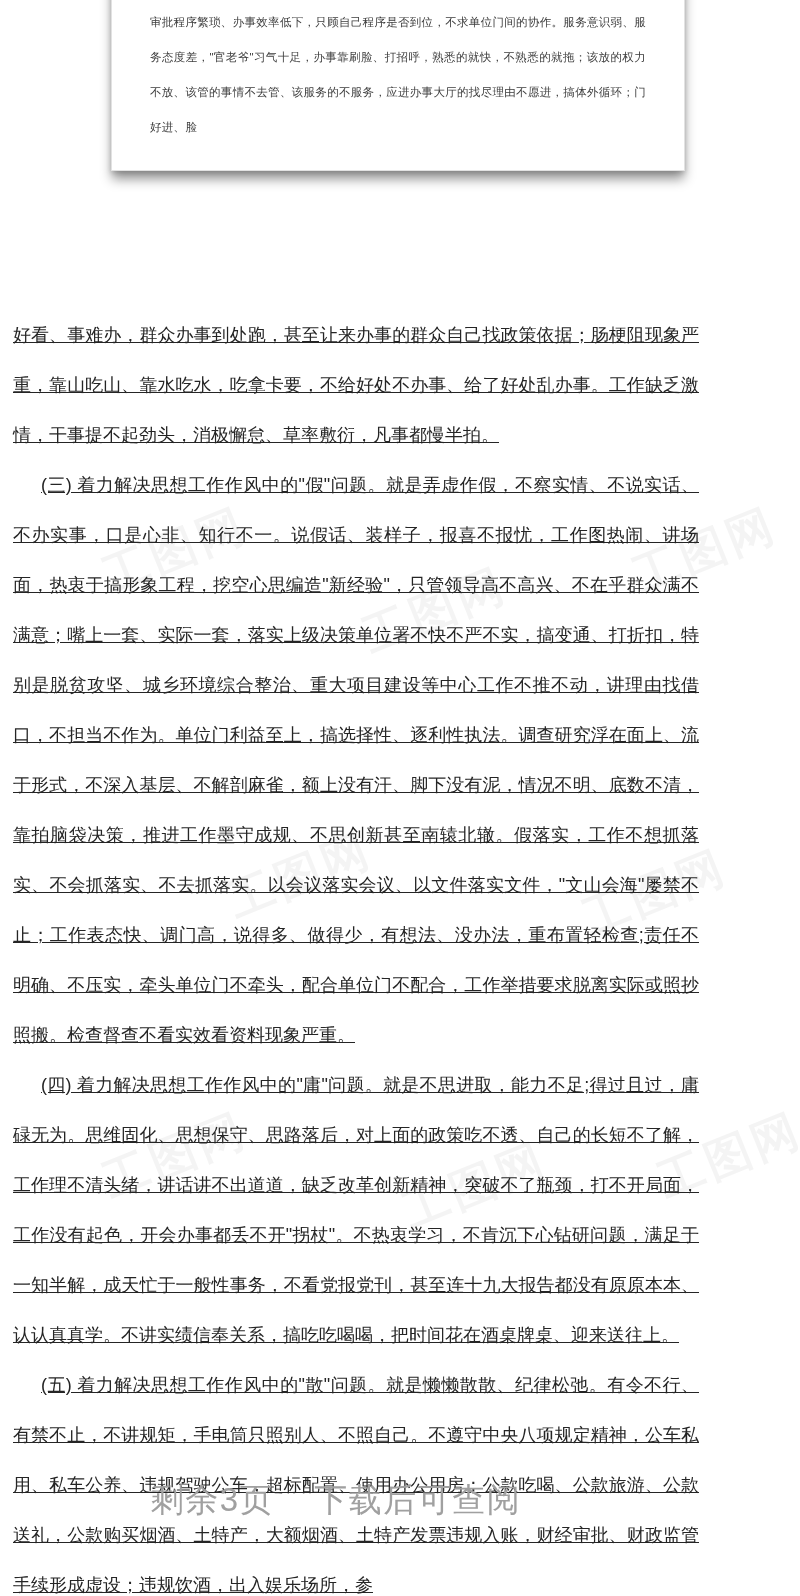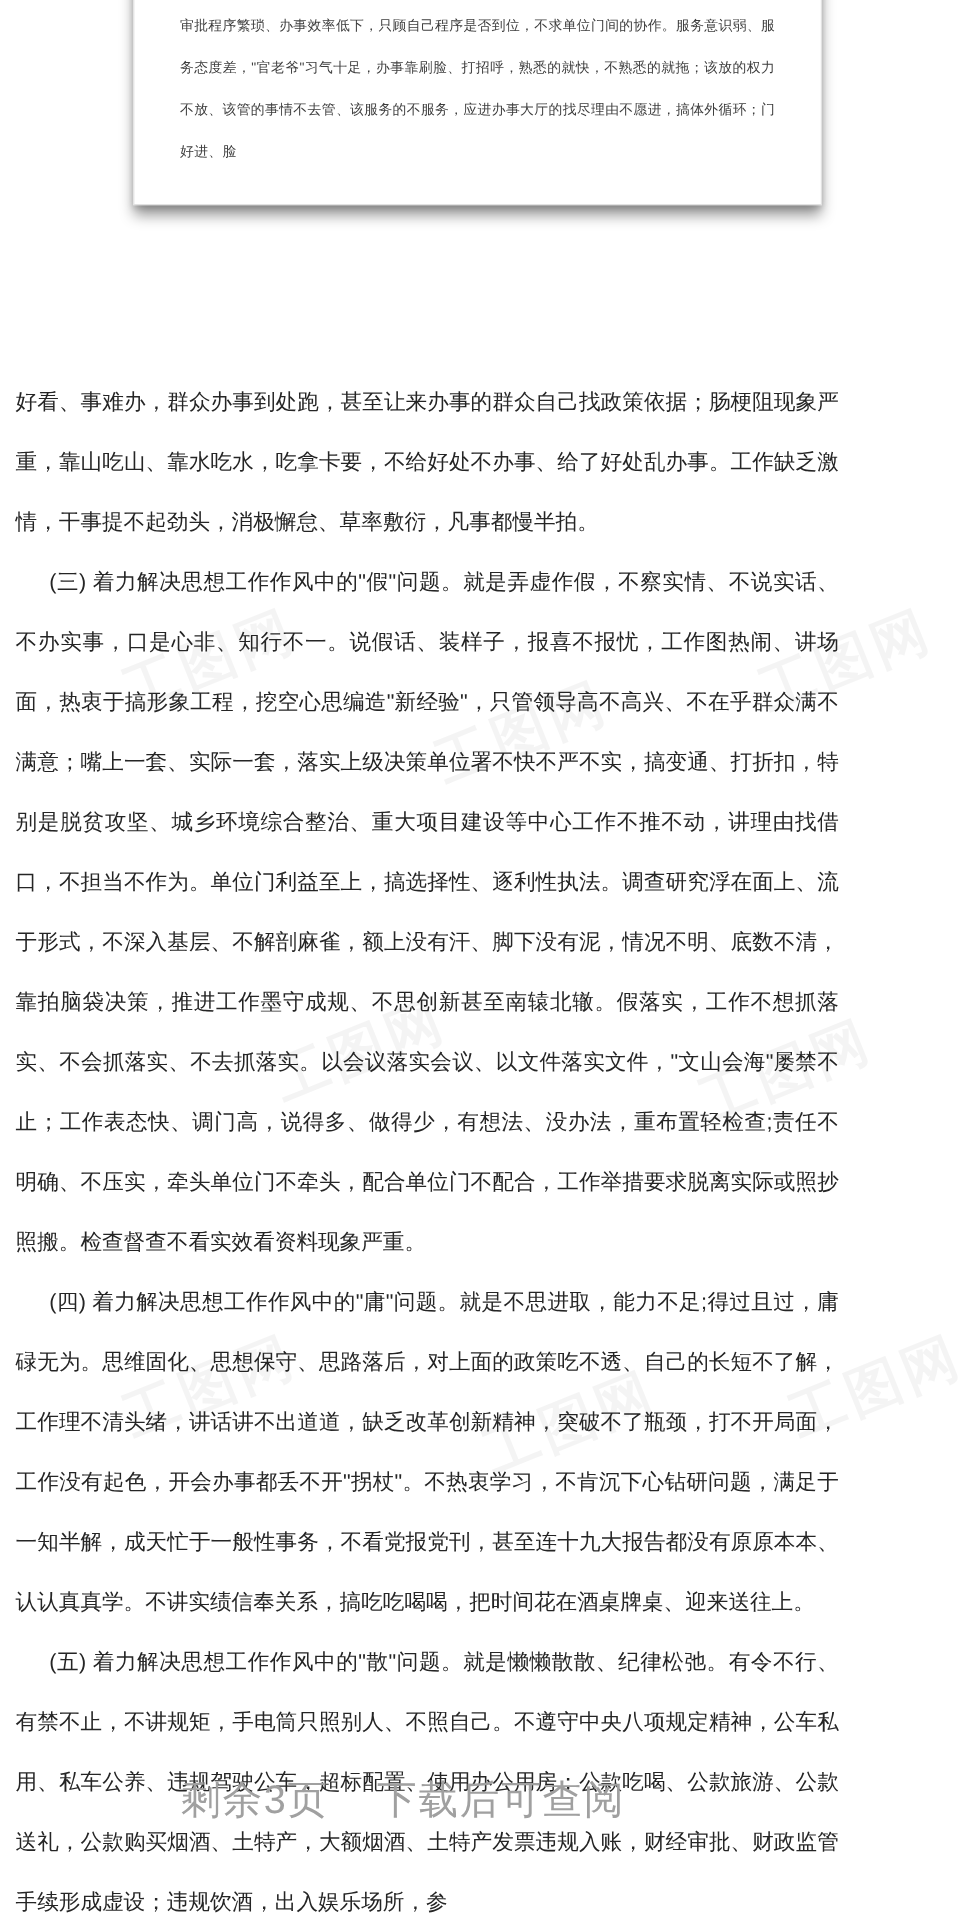--- a/index.html
+++ b/index.html
@@ -59,21 +59,21 @@
   .doc-body {
     position: absolute;
     left: 13px; right: 13px; top: 310px;
     z-index: 2;
     font-size: 18px;
     line-height: 50px;
     color: #252525;
     text-align: justify;
     text-justify: inter-ideograph;
   }
-  .doc-body p { margin: 0; padding: 0; }
+  .doc-body p { margin: 0; padding: 0; text-decoration: underline; }
   .doc-body p.indent { text-indent: 28px; }
 
   
   .footer-note {
     position: absolute;
     left: 0; right: 0; top: 1478px;
     text-align: center;
     transform: translateX(-20px);
     font-size: 33px;
     color: #a0a0a0;

